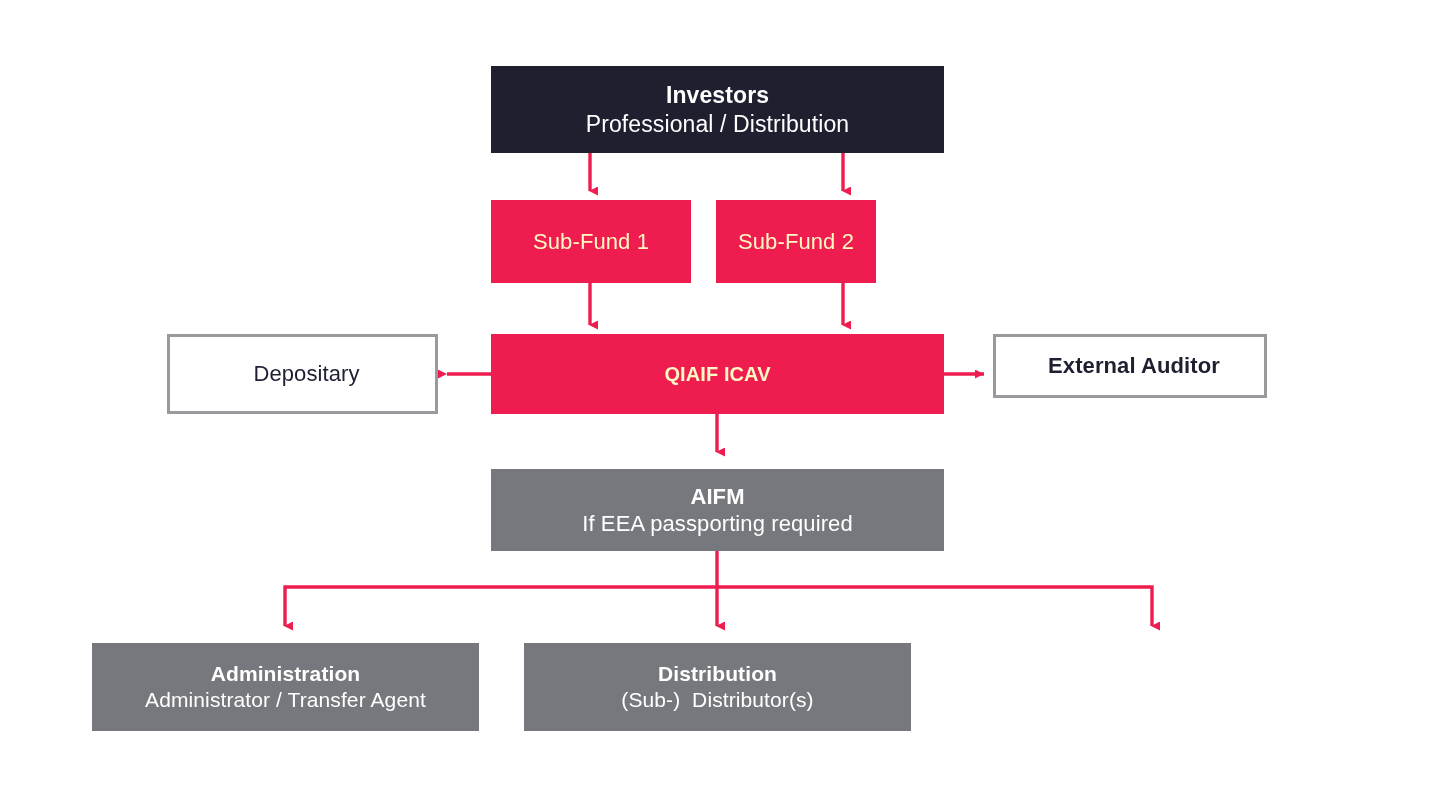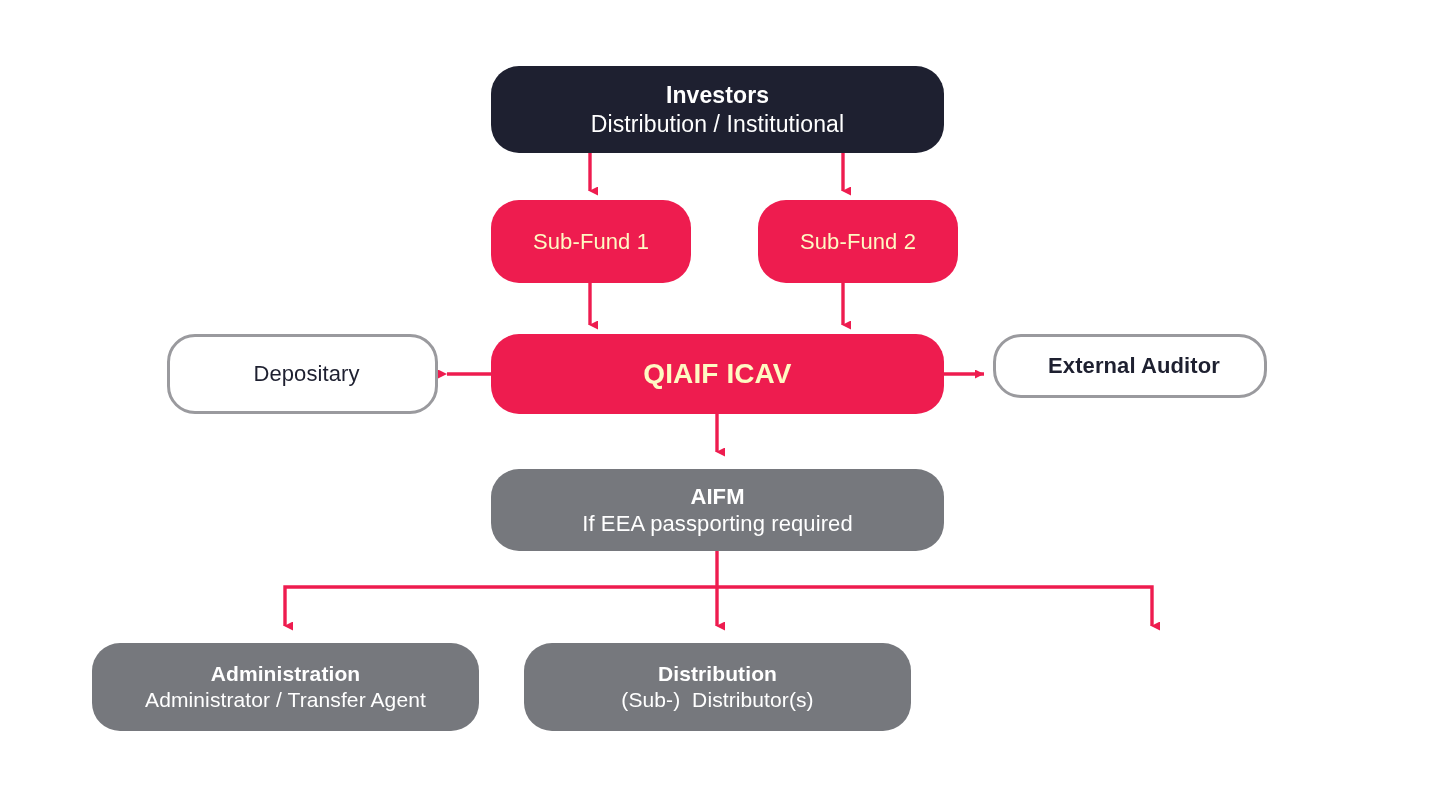--- a/index.html
+++ b/index.html
@@ -32,21 +32,20 @@
   
   .node {
     position: absolute;
     display: flex;
     flex-direction: column;
     align-items: center;
     justify-content: center;
     text-align: center;
     line-height: 1.24;
     z-index: 2;
-    border-radius: 28px;
   }
 
   .node .title {
     font-weight: bold;
     letter-spacing: 0.1px;
   }
   .node .subtitle {
     font-weight: normal;
     letter-spacing: 0.1px;
   }
@@ -60,23 +59,23 @@
 
   
   .node--accent .title.regular { font-weight: normal; }
 
   
   #node-investors        { left: 491px; top: 66px;  width: 453px; height: 87px;  font-size: 23px; }
   #node-investors .title { font-size: 23px; }
   #node-investors .subtitle { font-size: 23px; }
 
   #node-subfund-1        { left: 491px; top: 200px; width: 200px; height: 83px; font-size: 22px; }
-  #node-subfund-2        { left: 758px; top: 200px; width: 200px; height: 83px; font-size: 22px; }
+  #node-subfund-2        { left: 716px; top: 200px; width: 160px; height: 83px; font-size: 22px; }
 
-  #node-qiaif-icav       { left: 491px; top: 334px; width: 453px; height: 80px; font-size: 28px; }
+  #node-qiaif-icav       { left: 491px; top: 334px; width: 453px; height: 80px; font-size: 20px; }
 
   #node-depositary       { left: 167px; top: 334px; width: 271px; height: 80px; font-size: 22px; }
   #node-external-auditor { left: 993px; top: 334px; width: 274px; height: 64px; font-size: 22px; }
 
   #node-aifm             { left: 491px; top: 461px; width: 453px; height: 82px; font-size: 22px; }
   #node-aifm .title      { font-size: 22px; }
   #node-aifm .subtitle   { font-size: 22px; text-align: center; }
 
   #node-administration   { left: 92px;  top: 635px; width: 387px; height: 88px; font-size: 21px; }
   #node-distribution     { left: 524px; top: 635px; width: 387px; height: 88px; font-size: 21px; }
@@ -126,21 +125,21 @@
       <path d="M717,543 L717,626" marker-end="url(#arrowDown)"></path>
 
       <path d="M717,587 L285,587 L285,626" marker-end="url(#arrowDown)"></path>
 
       <path d="M717,587 L1152,587 L1152,626" marker-end="url(#arrowDown)"></path>
     </g>
   </svg>
 
   <div class="node node--dark" id="node-investors">
     <span class="title">Investors</span>
-    <span class="subtitle">Distribution / Institutional</span>
+    <span class="subtitle">Professional / Distribution</span>
   </div>
 
   <div class="node node--accent" id="node-subfund-1">
     <span class="title regular">Sub-Fund 1</span>
   </div>
 
   <div class="node node--accent" id="node-subfund-2">
     <span class="title regular">Sub-Fund 2</span>
   </div>
 

